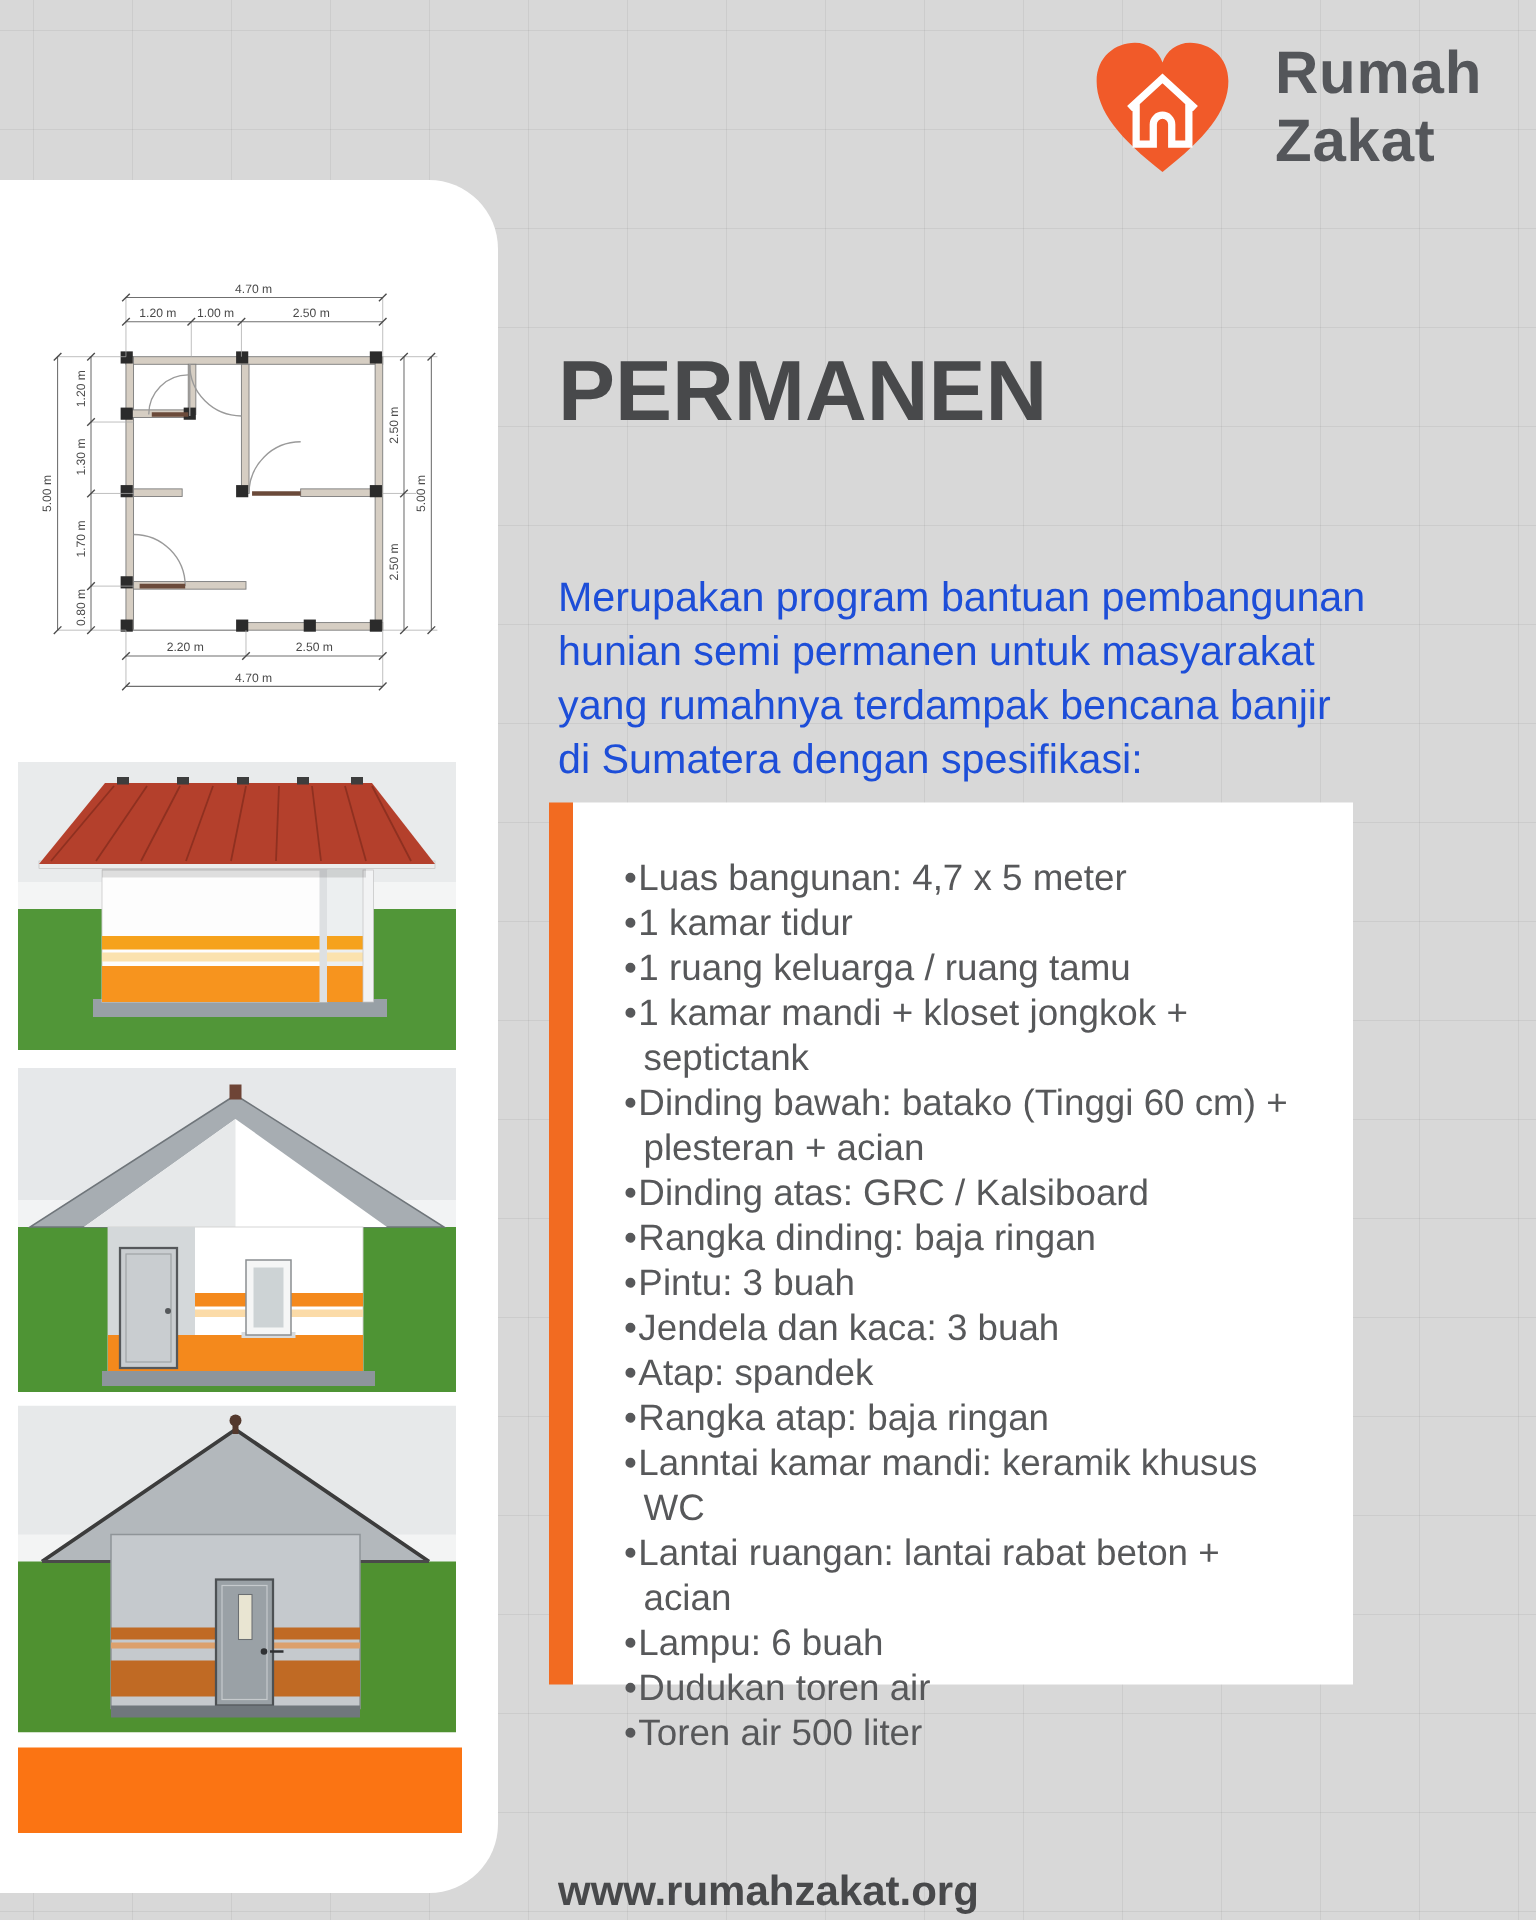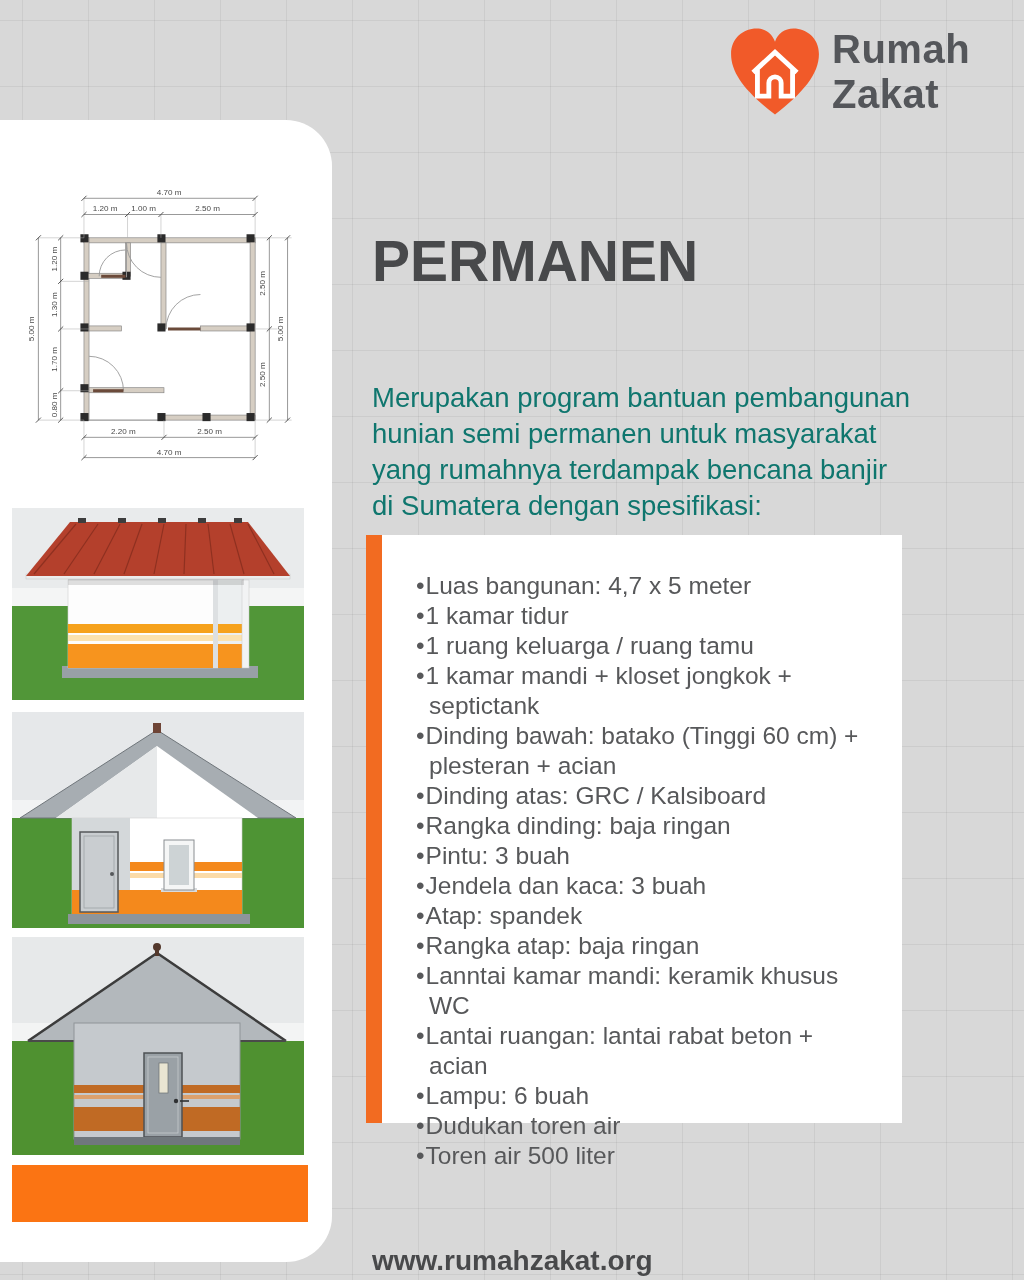--- a/index.html
+++ b/index.html
@@ -10,31 +10,31 @@
       linear-gradient(rgba(0,0,0,.055) 1px,transparent 1px),
       linear-gradient(90deg,rgba(0,0,0,.055) 1px,transparent 1px);
     background-size:66px 66px;
     background-position:22px 20px;
     font-family:"Liberation Sans",sans-serif;
     color:#57585a;
   }
   .abs{position:absolute}
 
   
-  .logo{left:722px;top:20px;width:300px;height:104px;display:flex;align-items:center;gap:4px}
+  .logo{left:722px;top:20px;width:300px;height:104px;display:flex;align-items:center;gap:22px}
   .brand-text{font-size:40px;line-height:45px;font-weight:600;color:#54565a;letter-spacing:.5px}
 
   
   .panel{left:0;top:120px;width:332px;height:1142px;background:#fff;border-radius:0 46px 46px 0}
   .panel .fig{position:absolute}
   .accent-bar{left:12px;top:1045px;width:296px;height:57px;background:#FB7413}
 
   
   .title{left:372px;top:226px;font-size:57px;line-height:71px;font-weight:700;color:#48494b}
-  .desc{left:372px;top:380px;width:610px;font-size:27.5px;line-height:36px;color:#0f766e}
+  .desc{left:372px;top:380px;width:610px;font-size:27.5px;line-height:36px;color:#1d4ed8}
   .card-stripe{left:366px;top:535px;width:16px;height:588px;background:#F26B21}
   .card{left:382px;top:535px;width:520px;height:588px;background:#fff}
   .card ul{margin:12px;padding:24px 14px 0 22px;list-style:none;font-size:24.5px;line-height:30px;color:#57585a}
   .card li{padding-left:13px;text-indent:-13px}
   .card li::before{content:"\2022";margin-right:1px}
   .website{left:372px;top:1245px;font-size:28px;font-weight:700;color:#48494b}
 
   
   .dim{font-size:8px;fill:#4a4a4a}
   .dimline{stroke:#6f6f6f;stroke-width:.7}

